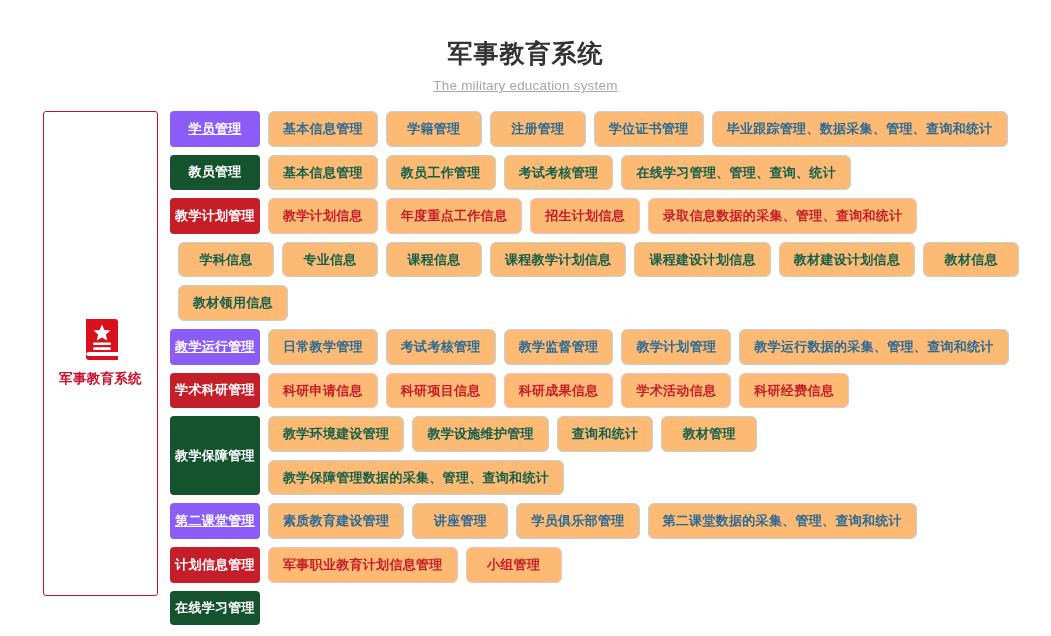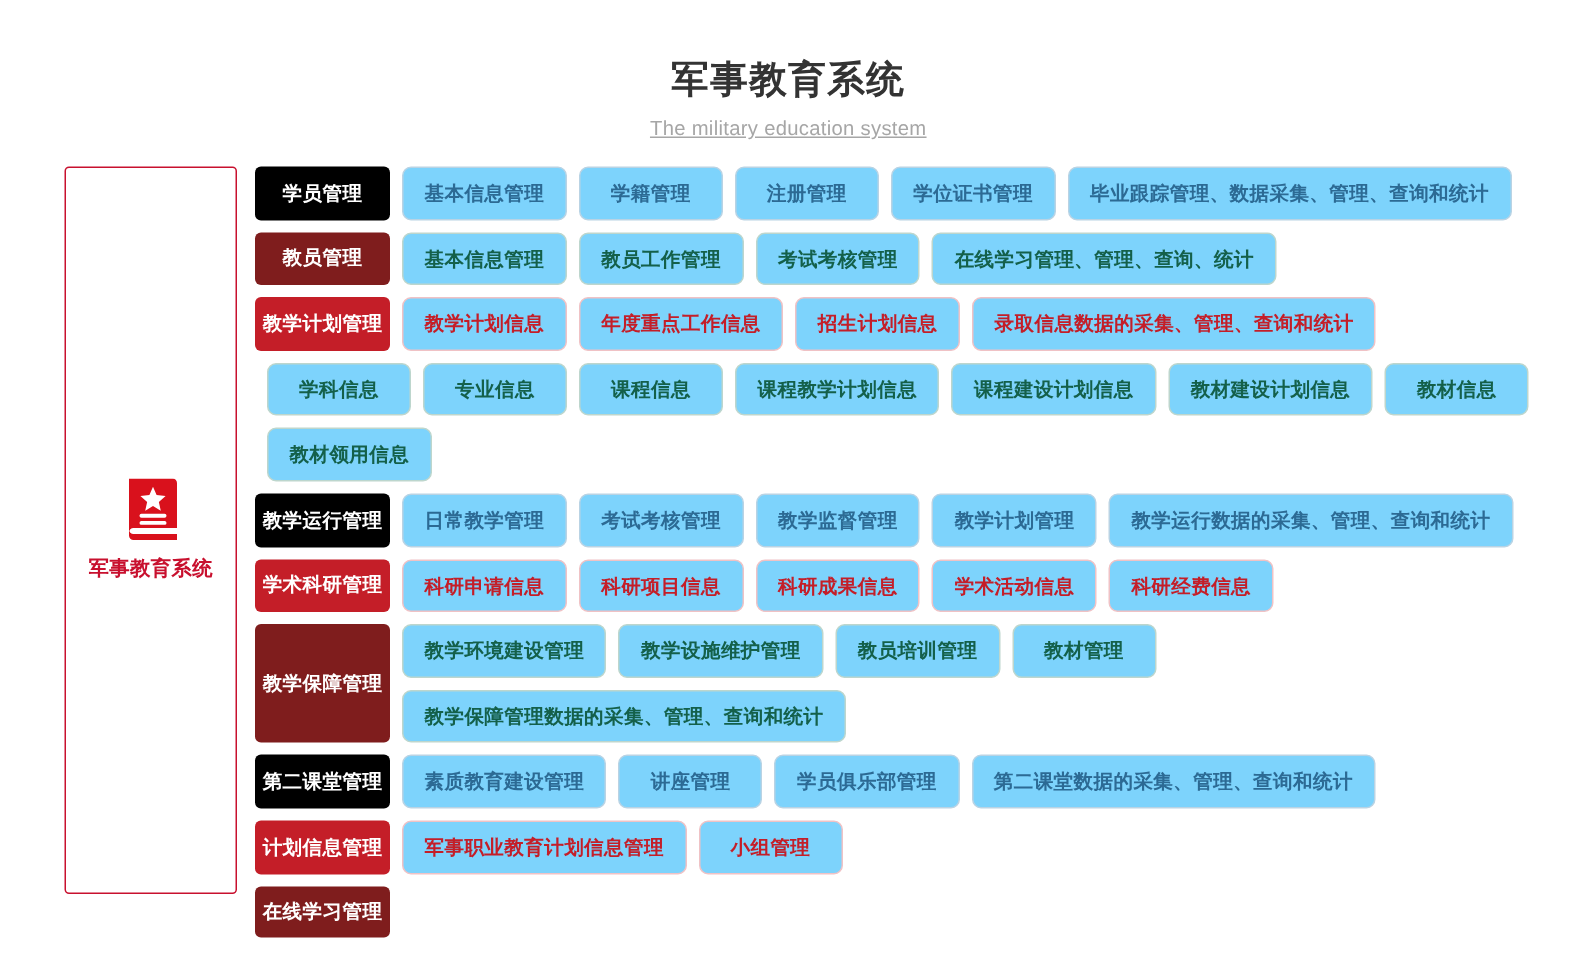--- a/index.html
+++ b/index.html
@@ -90,35 +90,35 @@
     font-size: 13px;
     font-weight: bold;
     display: flex;
     align-items: center;
     justify-content: center;
     text-align: center;
     padding: 9px 4px;
     letter-spacing: .3px;
     line-height: 1.25;
   }
-  .cat.blue  { background: #000000; }
-  .cat.green { background: #7f1d1d; }
+  .cat.blue  { background: #8b5cf6; text-decoration: underline; }
+  .cat.green { background: #14532d; }
   .cat.red   { background: #c41e28; }
 
   .items {
     display: flex;
     flex-wrap: wrap;
     align-content: flex-start;
     margin-left: 8px;
     flex: 1;
     gap: 8px 8px;
   }
   .item {
     border-radius: 6px;
-    background: #7dd3fc;
+    background: #fdba74;
     font-size: 13px;
     font-weight: bold;
     padding: 9px 14px;
     min-width: 96px;
     text-align: center;
     white-space: nowrap;
     letter-spacing: .3px;
     line-height: 1.2;
     border: 1px solid transparent;
     display: inline-flex;
@@ -223,21 +223,21 @@
             <div class="item red">科研成果信息</div>
             <div class="item red">学术活动信息</div>
             <div class="item red">科研经费信息</div>
           </div>
         </div>
         <div class="row">
           <div class="cat green">教学保障管理</div>
           <div class="items">
             <div class="item green">教学环境建设管理</div>
             <div class="item green">教学设施维护管理</div>
-            <div class="item green">教员培训管理</div>
+            <div class="item green">查询和统计</div>
             <div class="item green">教材管理</div>
             <div class="item green">教学保障管理数据的采集、管理、查询和统计</div>
           </div>
         </div>
         <div class="row">
           <div class="cat blue">第二课堂管理</div>
           <div class="items">
             <div class="item blue">素质教育建设管理</div>
             <div class="item blue">讲座管理</div>
             <div class="item blue">学员俱乐部管理</div>

